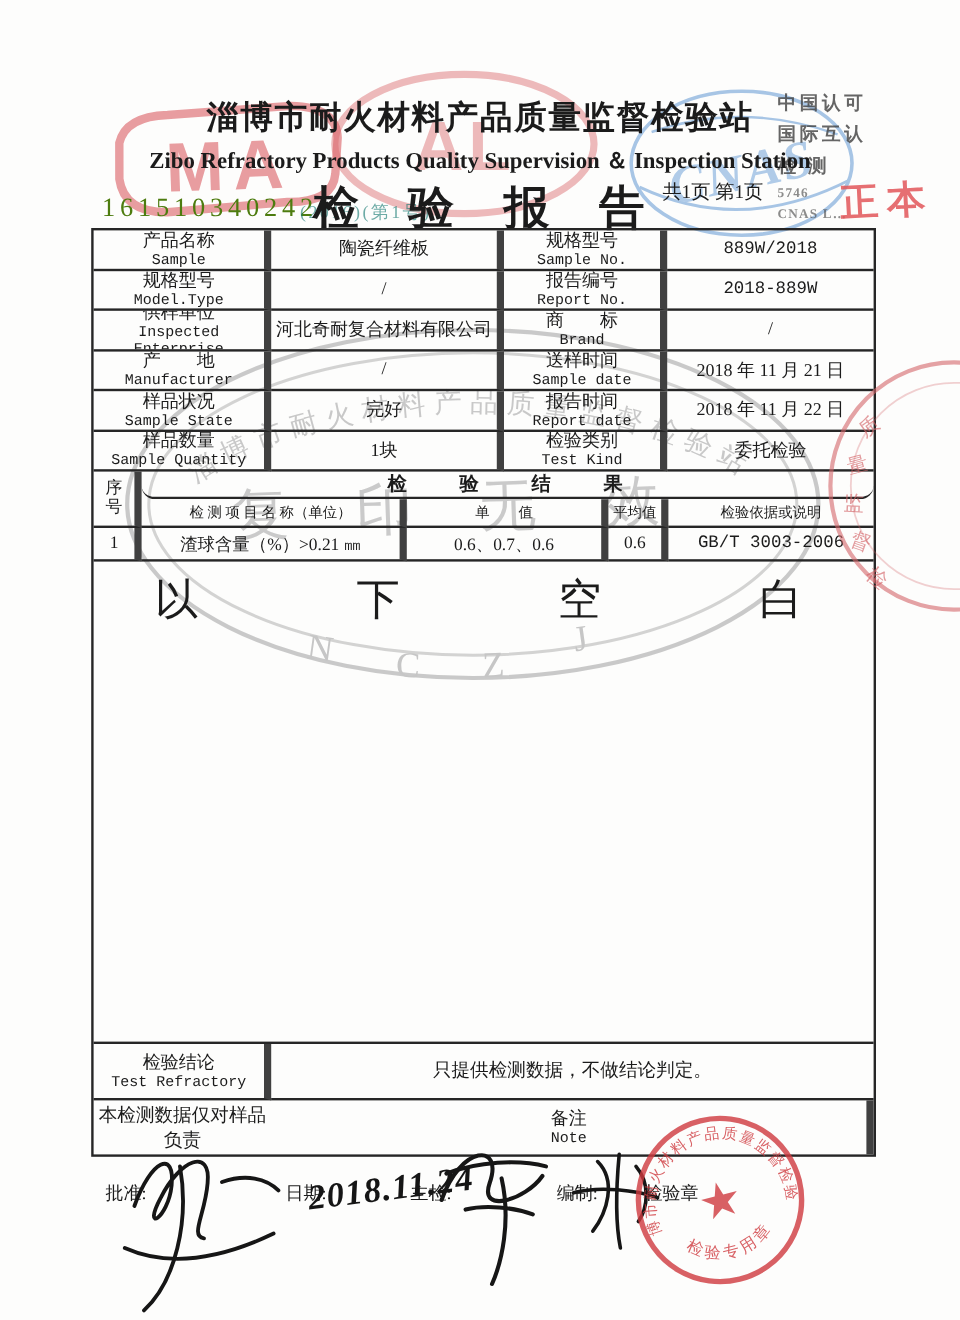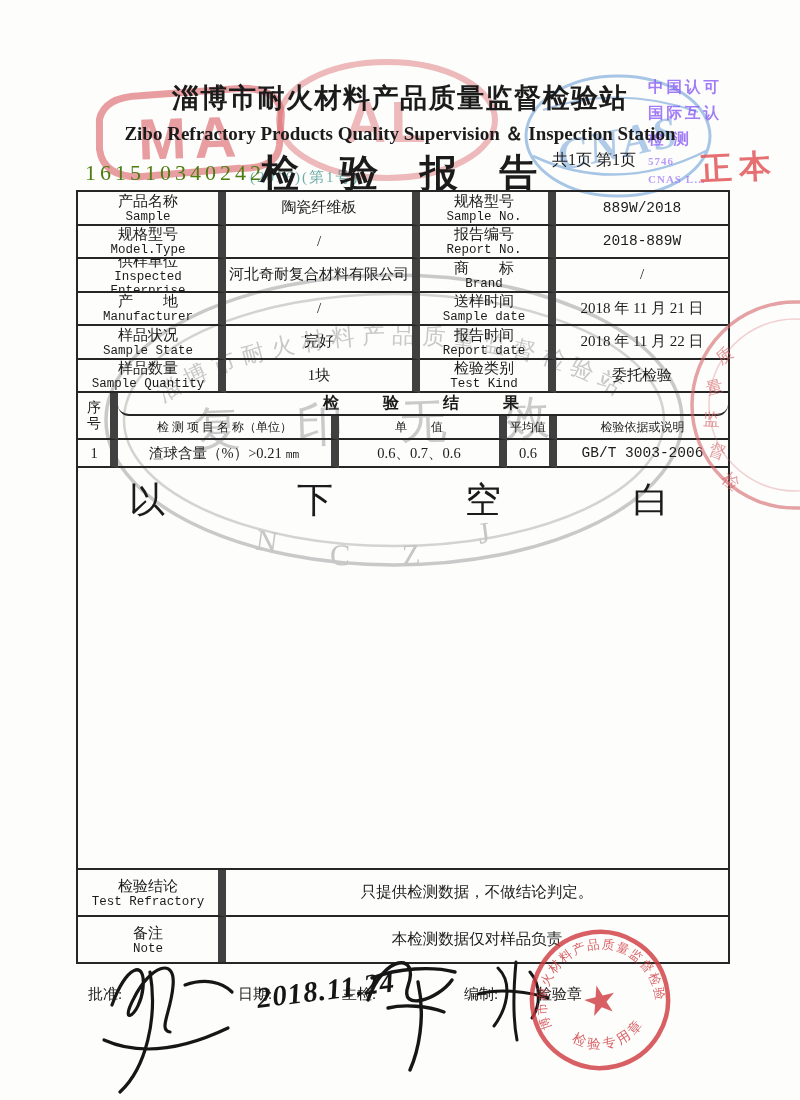--- a/index.html
+++ b/index.html
@@ -15,21 +15,21 @@
   .station-en { font-size:19px; font-weight:bold; margin-top:5px; }
   .report-title { font-size:38px; font-weight:bold; letter-spacing:16px; margin-top:1px; padding-left:14px;}
   .report-sub { font-size:16px; font-weight:bold; word-spacing:10px; margin-top:-4px; }
   .page-info { position:absolute; left:552px; top:150px; font-size:16px; z-index:2; }
   .cert-no { position:absolute; left:85px; top:160px; font-size:22px; color:#4d7c0f;
              letter-spacing:4px; font-family:Liberation Serif, serif; z-index:1; }
   .cert-note { position:absolute; left:250px; top:168px; font-size:15px; color:#0f766e;
                opacity:.6; filter:blur(.4px); z-index:1; letter-spacing:2px;}
   
   .doc-table { position:absolute; left:76px; top:190px; width:654px; border:2px solid #262626; z-index:2; }
-  .cell { border-right:8px solid #404040; border-bottom:2px solid #262626;
+  .cell { border-right:6px solid #404040; border-bottom:2px solid #262626;
           display:flex; flex-direction:column; align-items:center; justify-content:center;
           text-align:center; overflow:hidden; }
   .cell.last { border-right:none; }
   .nob { border-bottom:none; }
   .lab-cn { font-size:15px; line-height:18px; }
   .lab-en { font-size:12.5px; line-height:14px; font-family:"Liberation Mono",monospace; }
   .val { font-size:15px; }
   .mono { font-family:"Liberation Mono",monospace; font-size:14.5px; }
   .g-info { display:grid; grid-template-columns:148px 194px 136px 172px; grid-auto-rows:33.5px; }
   .g-res  { display:grid; grid-template-columns:40px 221px 168px 50px 171px; grid-template-rows:23px 24px 28px; }
@@ -41,21 +41,21 @@
   .blank-note { position:absolute; top:8px; left:0; width:100%; text-align:center;
                 font-size:36px; letter-spacing:48px; padding-left:40px; }
   .wm-letter { position:absolute; font-size:30px; color:#c6c6c6; font-family:"Liberation Serif",serif; }
   .g-con { display:grid; grid-template-columns:148px 502px; grid-template-rows:47px 45px; }
   .con-val { font-size:15.5px; }
   
   .foot-label { position:absolute; font-size:15px; z-index:4; }
   .sig-layer { position:absolute; left:0; top:0; width:800px; height:1100px; z-index:5; pointer-events:none; }
   
   .stamp { position:absolute; pointer-events:none; }
-  .accredit-lines { position:absolute; left:648px; top:74px; z-index:1; color:#8b5cf6;
+  .accredit-lines { position:absolute; left:648px; top:74px; z-index:1; color:#404040;
                     font-size:15.5px; font-weight:bold; letter-spacing:3px; line-height:26px;
                     opacity:.8; filter:blur(.4px); }
   .accredit-lines .small { font-size:11px; letter-spacing:1px; opacity:.75; line-height:18px;}
   .copy-mark { position:absolute; left:700px; top:146px; font-size:32px; font-weight:bold;
                color:#e2575a; letter-spacing:7px; transform:rotate(-3deg); opacity:.85; z-index:3; }
   .seal-char { position:absolute; color:#d4666a; font-size:17px; opacity:.65; }
 </style>
 </head>
 <body>
 
@@ -260,26 +260,26 @@
     </div>
 
     <div class="g-con">
       <div class="cell">
         <span class="lab-cn">检验结论</span>
         <span class="lab-en">Test Refractory</span>
         </div>
       <div class="cell last">
         <span class="con-val">只提供检测数据，不做结论判定。</span>
         </div>
+      <div class="cell last nob">
+        <span class="con-val">本检测数据仅对样品负责</span>
+        </div>
       <div class="cell nob">
         <span class="lab-cn">备注</span>
         <span class="lab-en">Note</span>
-        </div>
-      <div class="cell last nob">
-        <span class="con-val">本检测数据仅对样品负责</span>
         </div>
     </div>
   </div>
 
   <div class="foot-label" style="left:88px; top:985px;">批准:</div>
   <div class="foot-label" style="left:238px; top:985px;">日期:</div>
   <div class="foot-label" style="left:342px; top:985px;">主检:</div>
   <div class="foot-label" style="left:464px; top:985px;">编制:</div>
   <div class="foot-label" style="left:537px; top:985px;">检验章</div>
 

